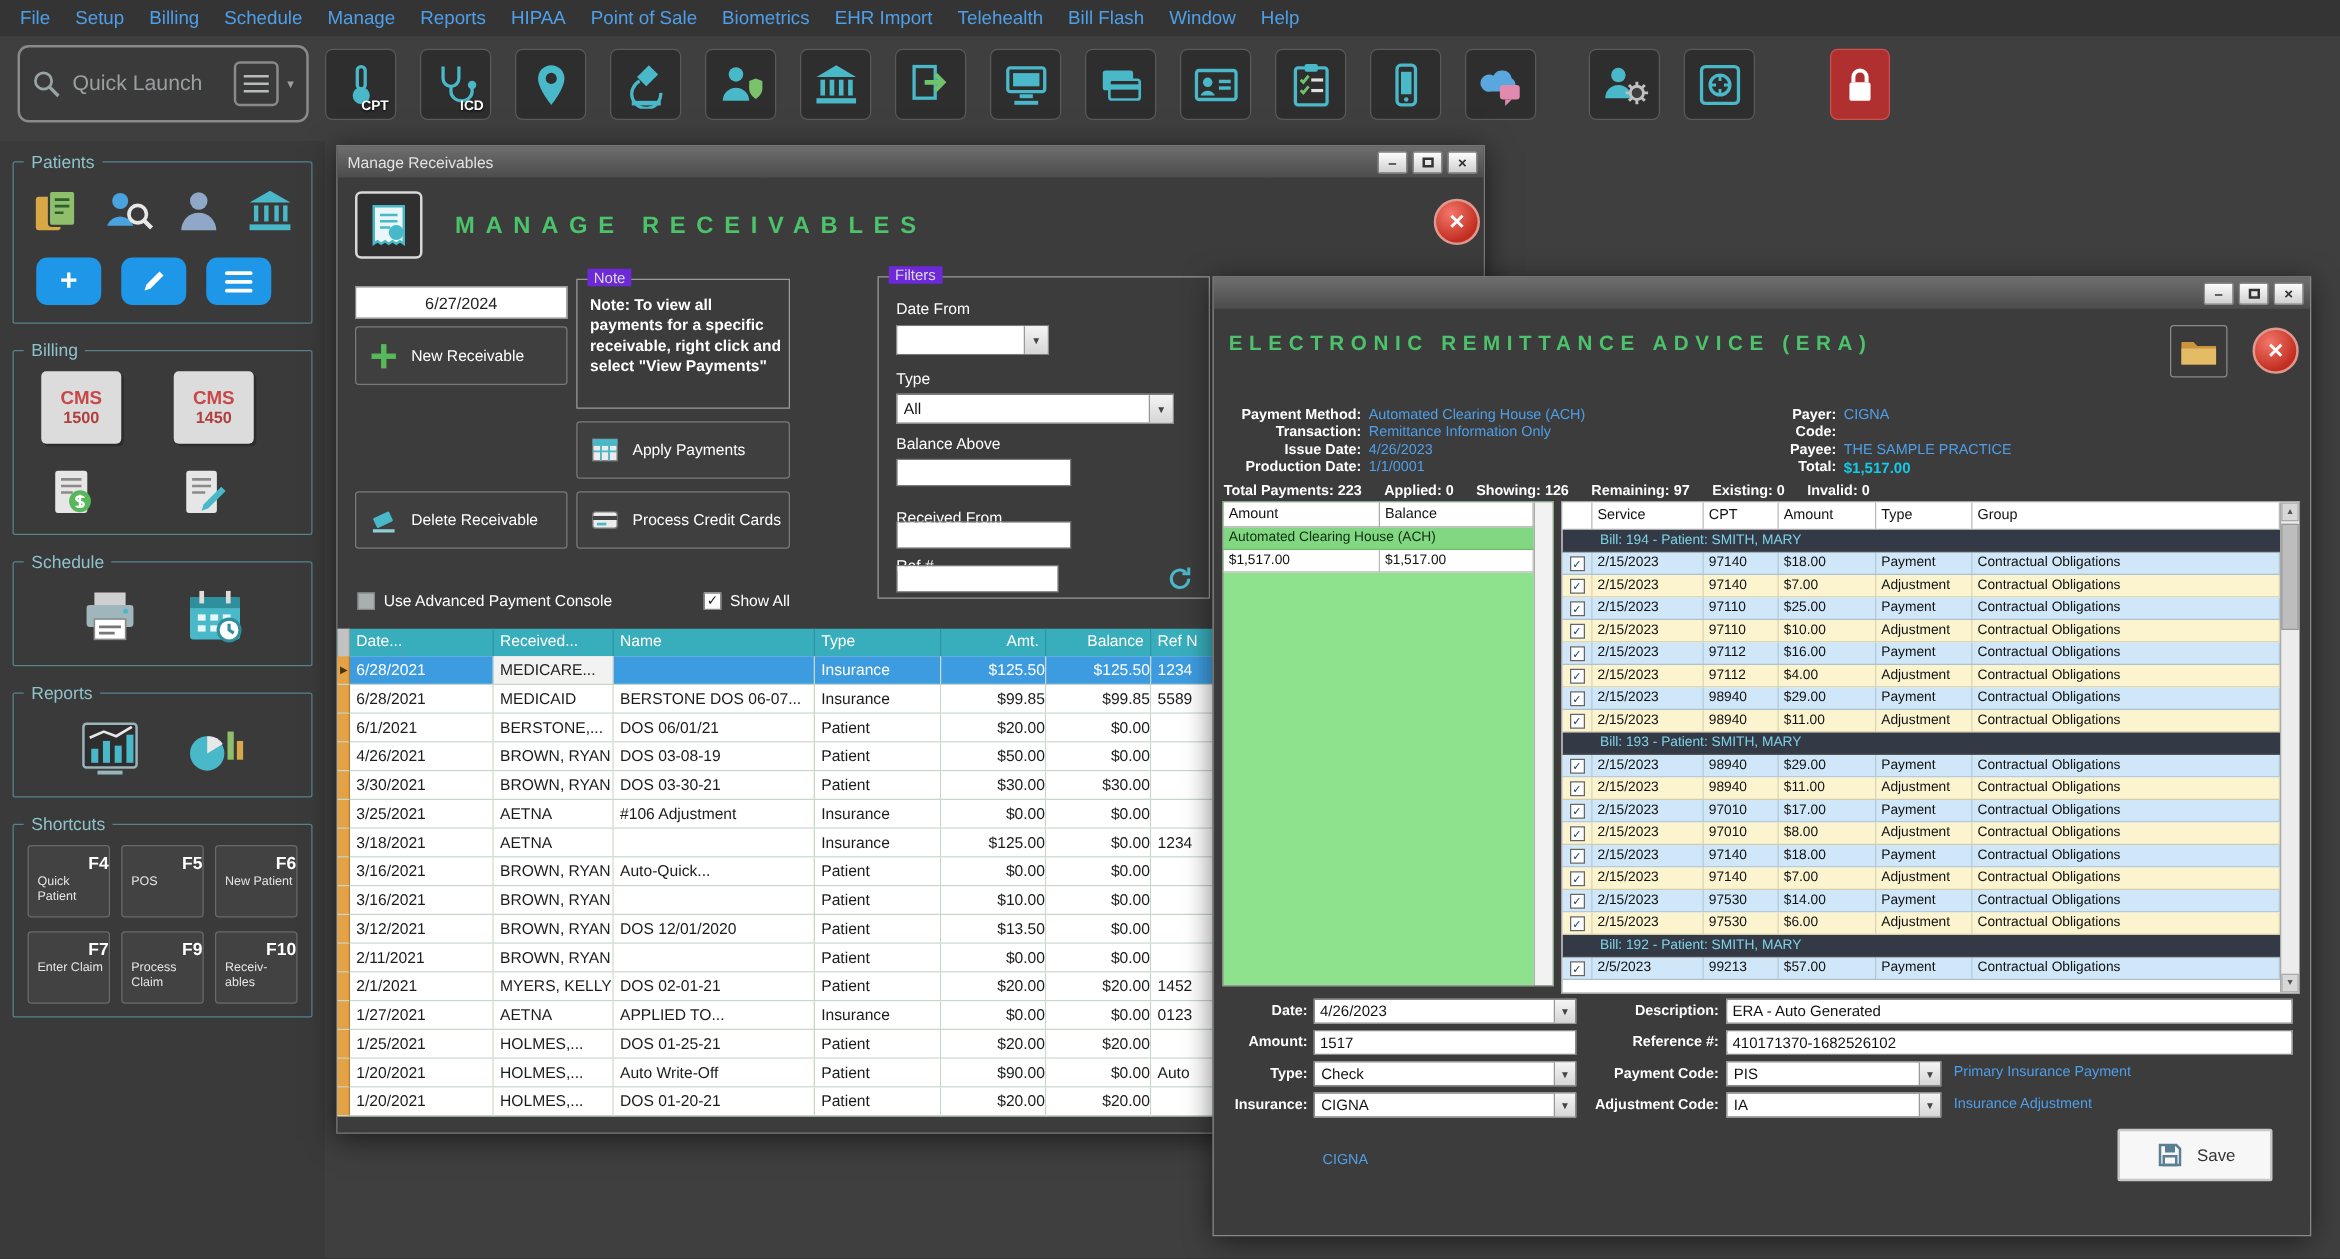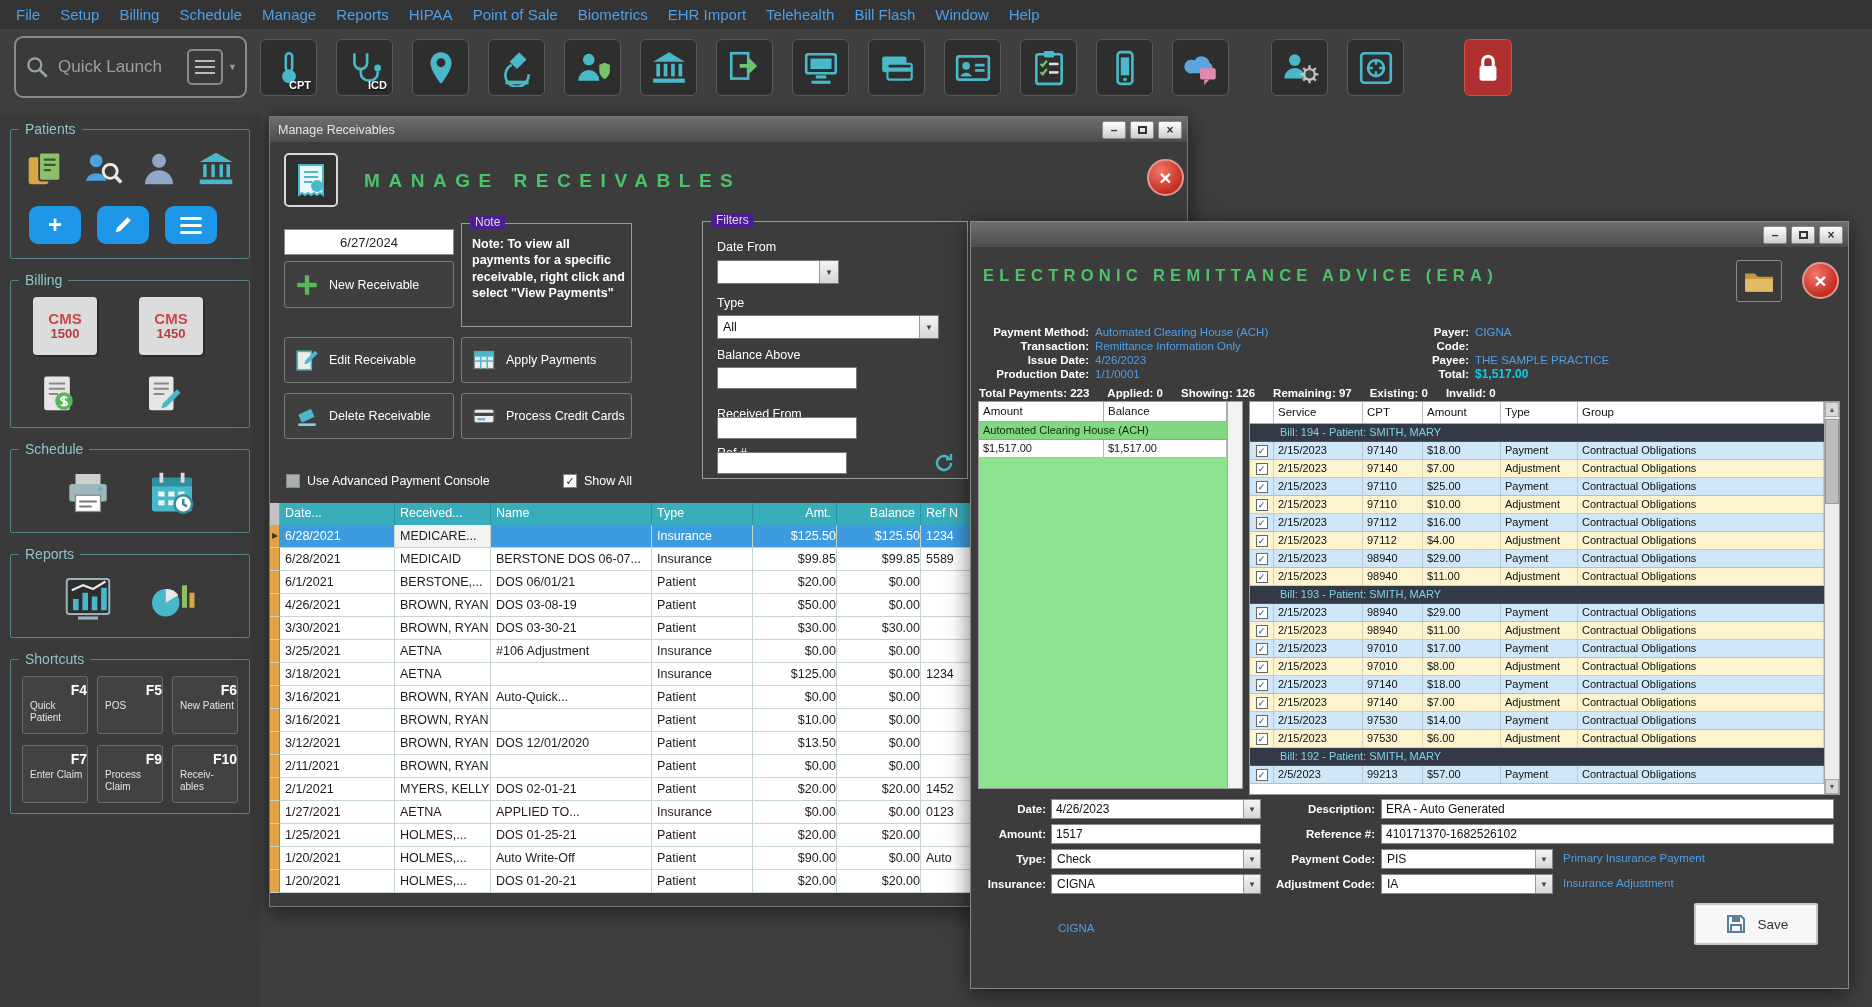--- a/index.html
+++ b/index.html
@@ -51,21 +51,21 @@
   .sc-label { color:#e4e4e4; font-size:10px; line-height:1.15; padding-right:3px; }
 
   
   .window { position:absolute; background:#3c3c3c; border:1px solid #777; box-shadow:0 4px 22px rgba(0,0,0,.55); }
   .titlebar { position:absolute; top:0; left:0; right:0; height:25px; background:linear-gradient(#6e6e6e,#4c4c4c); display:flex; align-items:center; padding:0 5px 0 8px; }
   .tb-text { color:#e2e2e2; font-size:12.5px; flex:1; }
   .win-btn { width:24px; height:18px; background:linear-gradient(#fdfdfd,#cfcfcf); border:1px solid #8a8a8a; border-radius:2px; margin-left:4px; display:flex; align-items:center; justify-content:center; color:#333; font-size:12px; font-weight:bold; line-height:1; }
   .g-max { display:block; width:9px; height:8px; border:2px solid #333; }
   .red-x { position:absolute; width:37px; height:37px; border-radius:50%; background:radial-gradient(circle at 35% 30%, #f4776a, #c22f22 70%); border:2px solid #e0988e; display:flex; align-items:center; justify-content:center; color:#fff; font-size:21px; font-weight:bold; }
   .groupbox { position:absolute; border:1px solid #9a9a9a; }
-  .gb-label { position:absolute; top:-9px; left:8px; background:#4c1d95; padding:0 5px; font-size:12px; color:#dcdcdc; }
+  .gb-label { position:absolute; top:-9px; left:8px; background:#6d28d9; padding:0 5px; font-size:12px; color:#dcdcdc; }
   .combo { position:absolute; height:24px; background:#fff; border:1px solid #7a7a7a; display:flex; align-items:center; }
   .combo-text { flex:1; font-size:12.5px; color:#111; padding-left:5px; white-space:nowrap; overflow:hidden; }
   .combo-btn { width:19px; height:100%; background:linear-gradient(#f4f4f4,#d6d6d6); border-left:1px solid #999; display:flex; align-items:center; justify-content:center; color:#444; font-size:8px; flex:none; }
   .tinput { position:absolute; height:22px; background:#fff; border:1px solid #7a7a7a; display:flex; }
   .tinput input { flex:1; min-width:0; border:none; outline:none; background:#fff; font-family:"Liberation Sans",sans-serif; font-size:12.5px; color:#111; padding:0 4px; }
   .chk { position:absolute; display:flex; align-items:center; gap:7px; color:#fff; font-size:12.5px; }
   .chk .box { width:14px; height:14px; background:#fff; border:1px solid #888; color:#222; font-size:11px; line-height:12px; text-align:center; flex:none; }
   .chk.dim .box { background:#a9aeae; color:#a9aeae; }
 
   
@@ -519,27 +519,20 @@
       <div class="note-text">Note: To view all payments for a specific receivable, right click and select "View Payments"</div>
     </div>
 
     <div class="mr-btn b-new">
       <svg viewBox="0 0 24 24">
           <rect x="10" y="3" width="4" height="18" fill="#58b85a"></rect>
           <rect x="3" y="10" width="18" height="4" fill="#58b85a"></rect>
         </svg>
       <span>New Receivable</span>
     </div>
-    <div class="mr-btn b-edit">
-      <svg viewBox="0 0 24 24">
-          <rect x="3" y="4" width="13" height="17" fill="#ececec" stroke="#49b8c8" stroke-width="1.5"></rect>
-          <path d="M19.5 3.5 l2.5 2.5 -9 9 -3.5 1 1 -3.5 z" fill="#49b8c8"></path>
-        </svg>
-      <span>Edit Receivable</span>
-    </div>
     <div class="mr-btn b-del">
       <svg viewBox="0 0 24 24">
           <rect x="5" y="8" width="13" height="8" rx="1" transform="rotate(-25 11 12)" fill="#49b8c8"></rect>
           <path d="M4 20 h16" stroke="#8fd0da" stroke-width="2.4"></path>
         </svg>
       <span>Delete Receivable</span>
     </div>
     <div class="mr-btn b-apply">
       <svg viewBox="0 0 24 24">
           <rect x="3" y="4" width="18" height="16" fill="#ececec" stroke="#777"></rect>

